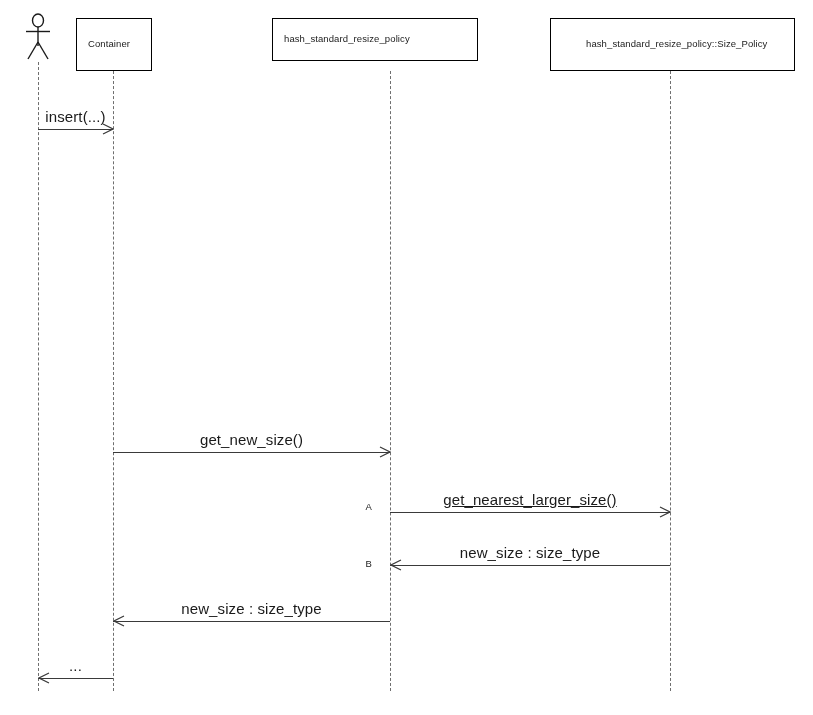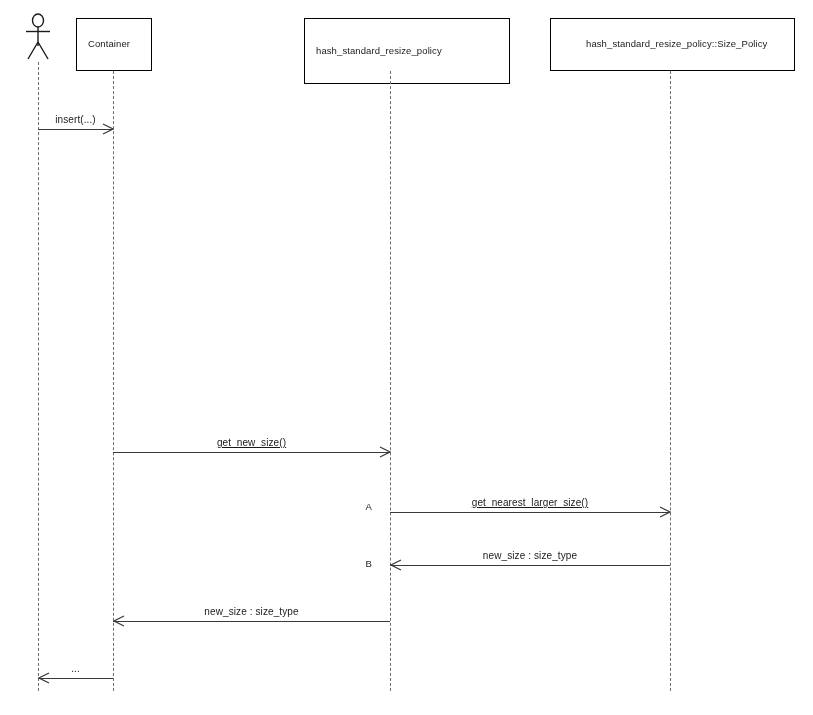--- a/index.html
+++ b/index.html
@@ -57,21 +57,21 @@
   }
   .msg-line {
     position: absolute;
     left: 0;
     top: 0;
     height: 0;
     border-top: 1px solid #3a3a3a;
   }
   .msg-label {
     position: absolute;
-    font-size: 10px;
+    font-size: 15px;
     color: #1a1a1a;
     white-space: nowrap;
     transform: translate(-50%, -100%);
     letter-spacing: 0.1px;
   }
   .msg-arrow {
     position: absolute;
     top: 0;
     width: 0;
     height: 0;
@@ -108,21 +108,21 @@
       <line x1="6" y1="23.5" x2="30" y2="23.5" stroke="#1a1a1a" stroke-width="1.4"></line>
       <line x1="18" y1="34" x2="8" y2="51" stroke="#1a1a1a" stroke-width="1.4"></line>
       <line x1="18" y1="34" x2="28" y2="51" stroke="#1a1a1a" stroke-width="1.4"></line>
     </svg>
   </div>
 
   <div id="participant-boxes">
       <div class="participant-box" style="left: 76px; top: 18px; width: 76px; height: 53px;">
         <span class="participant-label">Container</span>
       </div>
-      <div class="participant-box" style="left: 304px; top: 18px; width: 206px; height: 66px;">
+      <div class="participant-box" style="left: 272px; top: 18px; width: 206px; height: 43px;">
         <span class="participant-label">hash_standard_resize_policy</span>
       </div>
       <div class="participant-box" style="left: 550px; top: 18px; width: 245px; height: 53px; padding-left: 24px;">
         <span class="participant-label">hash_standard_resize_policy::Size_Policy</span>
       </div>
     </div>
 
   <div id="lifelines">
       <div class="lifeline" style="left: 38px; top: 62px; height: 629px;"></div>
       <div class="lifeline" style="left: 113px; top: 71px; height: 620px;"></div>
@@ -140,21 +140,21 @@
         </div>
         <div class="msg-label" style="left: 37.5px; top: -4px;">insert(...)</div>
       </div>
       <div class="msg" style="left: 113px; top: 452px; width: 277px;">
         <div class="msg-line" style="width: 277px;"></div>
         <div class="msg-arrow right" style="left: 277px;">
           <svg width="12" height="12" viewBox="0 0 12 12">
             <path d="M1 1 L11 6 L1 11" fill="none" stroke="#3a3a3a" stroke-width="1.2"></path>
           </svg>
         </div>
-        <div class="msg-label" style="left: 138.5px; top: -4px; text-decoration: underline;">get_new_size()</div>
+        <div class="msg-label" style="left: 138.5px; top: -4px;">get_new_size()</div>
       </div>
       <div class="msg" style="left: 390px; top: 512px; width: 280px;">
         <div class="msg-line" style="width: 280px;"></div>
         <div class="msg-arrow right" style="left: 280px;">
           <svg width="12" height="12" viewBox="0 0 12 12">
             <path d="M1 1 L11 6 L1 11" fill="none" stroke="#3a3a3a" stroke-width="1.2"></path>
           </svg>
         </div>
         <div class="msg-label" style="left: 140px; top: -4px; text-decoration: underline;">get_nearest_larger_size()</div>
       </div>

